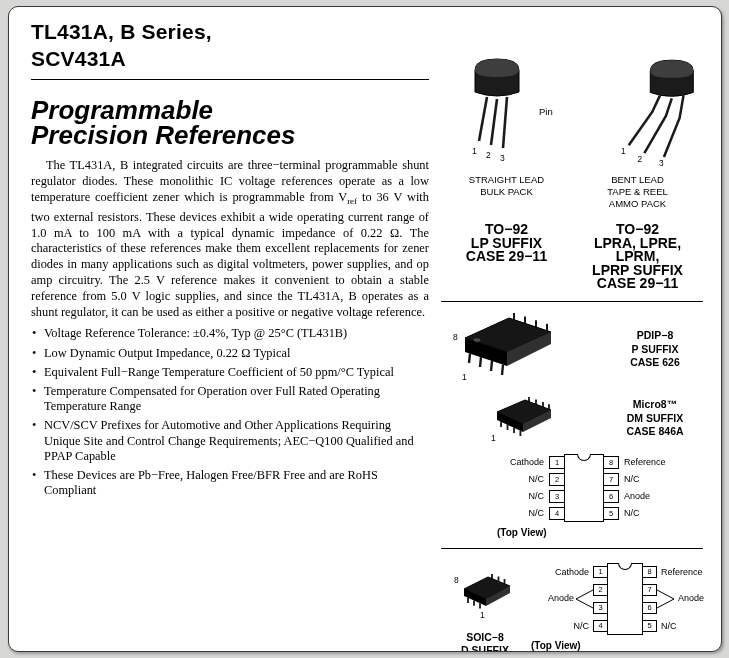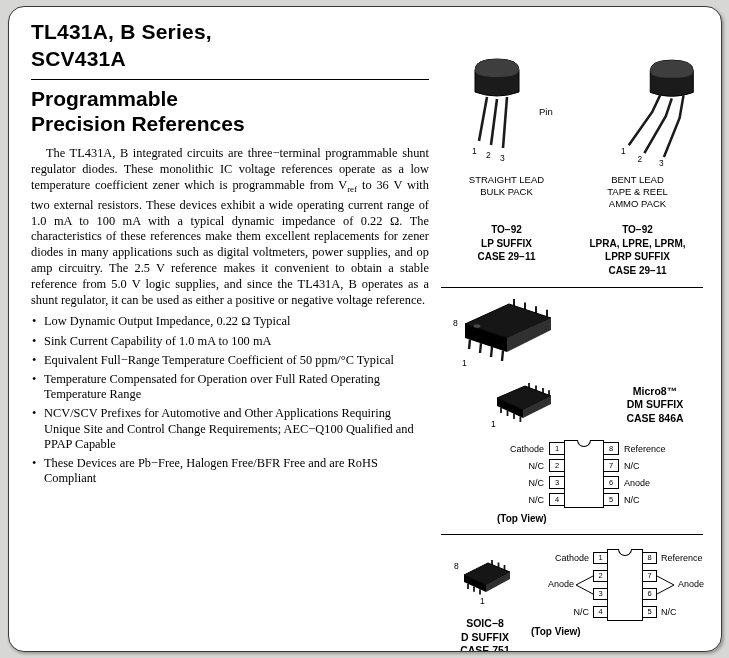--- a/index.html
+++ b/index.html
@@ -10,34 +10,34 @@
     color: #000;
     position: relative;
     overflow: hidden;
   }
   .page {
     position: absolute;
     left: 8px; top: 6px;
     width: 714px; height: 646px;
     background: #fff;
     border: 1px solid #3a3a3a;
-    border-radius: 16px;
+    border-radius: 10px;
     box-shadow: 1.5px 2px 3px rgba(0,0,0,.28);
     padding: 11px 18px 8px 22px;
     overflow: hidden;
   }
   .columns { display: flex; gap: 12px; }
   .col-left { width: 398px; flex: none; }
   .col-right { flex: 1; min-width: 0; }
 
   
   .title { font-weight: bold; font-size: 21px; line-height: 27px; letter-spacing: .2px; }
   .title span { display: block; }
   .title-rule { border-bottom: 1.5px solid #000; margin-top: 7px; }
-  .doc-heading { margin-top: 6px; font-weight: bold; font-size: 21px; line-height: 25px; }
+  .doc-heading { margin-top: 18px; font-weight: bold; font-size: 26px; line-height: 25px; font-style: italic; }
   .doc-heading span { display: block; }
   .intro {
     margin-top: 10px;
     font-family: "Liberation Serif", serif;
     font-size: 12.4px; line-height: 15.8px;
     text-align: justify; text-indent: 15px;
   }
   .intro sub { font-size: 9px; }
   .features-title { margin-top: 9px; font-weight: bold; font-size: 11.5px; }
   .features {
@@ -54,21 +54,21 @@
   .sec2, .sec3 { border-top: 1px solid #000; margin-top: 10px; padding-top: 8px; }
 
   .to92-row { display: flex; padding-left: 14px; }
   .to92-fig { flex: none; }
   .pin-legend { width: 78px; margin-top: 52px; display: flex; font-size: 9.5px; line-height: 12.5px; flex: none; }
   .legend-prefix { margin-right: 0; }
   .legend-items { white-space: pre-line; }
   .labels-row { display: flex; justify-content: flex-end; }
   .labels-row > div { width: 50%; text-align: center; white-space: pre-line; }
   .pack-label { font-size: 9.5px; line-height: 12px; margin-top: 2px; }
-  .case-label { font-weight: bold; font-size: 10px; line-height: 13.5px; margin-top: 13px; }
+  .case-label { font-weight: bold; font-size: 14px; line-height: 13.5px; margin-top: 13px; }
 
   svg text { font-family: "Liberation Sans", sans-serif; font-size: 8.5px; fill: #000; }
 
   .pdip-row, .micro8-row { display: flex; align-items: center; }
   .micro8-row { margin-top: 2px; }
   .pdip-fig { margin-left: 10px; flex: none; }
   .micro8-fig { margin-left: 46px; flex: none; }
   .case-text { width: 128px; margin-left: 28px; text-align: center; font-weight: bold; font-size: 10.5px; line-height: 13.5px; white-space: pre-line; flex: none; }
   .micro8-row .case-text { margin-left: 30px; }
 
@@ -118,22 +118,22 @@
       <div class="title-rule"></div>
 
       <h2 class="doc-heading">
         <span>Programmable</span>
         <span>Precision References</span>
       </h2>
 
       <p class="intro"><span>The TL431A, B integrated circuits are three−terminal programmable shunt regulator diodes. These monolithic IC voltage references operate as a low temperature coefficient zener which is programmable from V</span><sub>ref</sub><span> to 36 V with two external resistors. These devices exhibit a wide operating current range of 1.0 mA to 100 mA with a typical dynamic impedance of 0.22 Ω. The characteristics of these references make them excellent replacements for zener diodes in many applications such as digital voltmeters, power supplies, and op amp circuitry. The 2.5 V reference makes it convenient to obtain a stable reference from 5.0 V logic supplies, and since the TL431A, B operates as a shunt regulator, it can be used as either a positive or negative voltage reference.</span></p>
 
       <ul class="features">
+        <li>Voltage Reference Tolerance: ±0.4%, Typ @ 25°C (TL431B)</li>
         <li>Low Dynamic Output Impedance, 0.22 Ω Typical</li>
-        <li>Sink Current Capability of 1.0 mA to 100 mA</li>
         <li>Equivalent Full−Range Temperature Coefficient of 50 ppm/°C Typical</li>
         <li>Temperature Compensated for Operation over Full Rated Operating Temperature Range</li>
         <li>NCV/SCV Prefixes for Automotive and Other Applications Requiring Unique Site and Control Change Requirements; AEC−Q100 Qualified and PPAP Capable</li>
         <li>These Devices are Pb−Free, Halogen Free/BFR Free and are RoHS Compliant</li>
       </ul>
     </div>
 
     <div class="col-right">
 
       <section class="sec sec1">
@@ -197,20 +197,23 @@
               <polygon points="56,42 100,22 100,34 56,56" fill="#303030"></polygon>
               <ellipse cx="26" cy="30" rx="3.4" ry="1.8" fill="#4a4a4a"></ellipse>
               <line x1="19" y1="43.5" x2="18" y2="53" stroke="#161616" stroke-width="2.4"></line>
               <line x1="30" y1="47.2" x2="29" y2="57" stroke="#161616" stroke-width="2.4"></line>
               <line x1="41" y1="50.8" x2="40" y2="61" stroke="#161616" stroke-width="2.4"></line>
               <line x1="52" y1="54.5" x2="51" y2="65" stroke="#161616" stroke-width="2.4"></line>
               <text x="2" y="30">8</text>
               <text x="11" y="70">1</text>
             </svg>
           </div>
+          <div class="case-text">PDIP−8
+P SUFFIX
+CASE 626</div>
         </div>
         <div class="micro8-row">
           <div class="micro8-fig">
             <svg width="74" height="50" viewBox="0 0 74 50">
               <line x1="42" y1="10" x2="42" y2="5" stroke="#161616" stroke-width="1.8"></line>
               <line x1="49" y1="12.5" x2="49" y2="7.5" stroke="#161616" stroke-width="1.8"></line>
               <line x1="56" y1="15" x2="56" y2="10" stroke="#161616" stroke-width="1.8"></line>
               <line x1="62" y1="17.3" x2="62" y2="12.3" stroke="#161616" stroke-width="1.8"></line>
               <polygon points="10,20 38,8 64,18 36,32" fill="#161616" stroke="#000"></polygon>
               <polygon points="10,20 36,32 36,40 10,28" fill="#000"></polygon>

